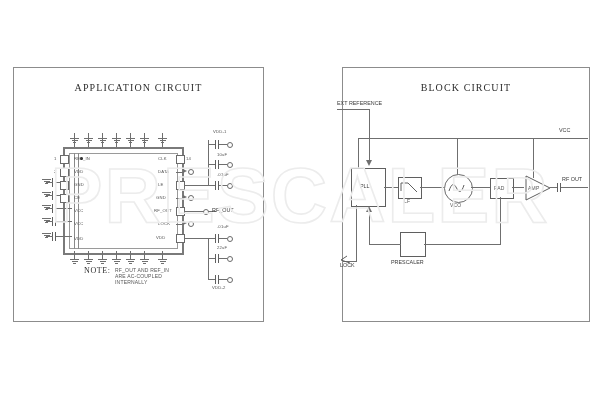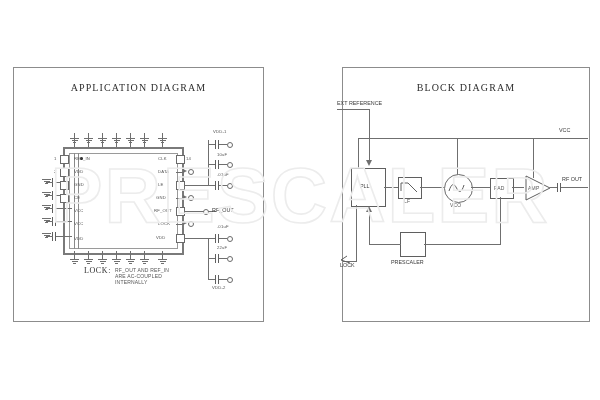--- a/index.html
+++ b/index.html
@@ -58,21 +58,21 @@
   .arrowU{position:absolute;width:0;height:0;
     border-bottom:6px solid #6f6f6f;border-left:3.5px solid transparent;
     border-right:3.5px solid transparent;}
 </style>
 </head>
 <body>
 
 <div id="watermark">PRESCALER</div>
 
 <div class="panel" id="app-panel">
-  <div class="panel-title">APPLICATION DIAGRAM</div>
+  <div class="panel-title">APPLICATION CIRCUIT</div>
 </div>
 
 <div id="ic-outer">
   <div id="ic-inner"></div>
   <div id="ic-bus"></div>
   <div id="ic-dot"></div>
 </div>
 
 <div class="gnd" style="left:70px;top:138px;">
     <i></i>
@@ -317,27 +317,27 @@
 <div class="circ" style="left:227px;top:256px;width:4px;height:4px;"></div>
 <div class="ln h" style="left:208px;top:279px;width:8px;"></div>
 <div class="cap" style="left:215px;top:275px;">
     <b></b>
     <b></b>
   </div>
 <div class="ln h" style="left:219px;top:279px;width:8px;"></div>
 <div class="circ" style="left:227px;top:277px;width:4px;height:4px;"></div>
 <span class="lbl" style="left:212px;top:285px;">VDD-2</span>
 
-<span style="position:absolute;left:84px;top:266px;font-family:'Liberation Serif',serif;font-size:8px;color:#2e2e2e;letter-spacing:.6px;">LOCK:</span>
+<span style="position:absolute;left:84px;top:266px;font-family:'Liberation Serif',serif;font-size:8px;color:#2e2e2e;letter-spacing:.6px;">NOTE:</span>
 <span class="lbl" style="left:115px;top:267px;font-size:5px;">RF_OUT AND REF_IN</span>
 <span class="lbl" style="left:115px;top:273px;font-size:5px;">ARE AC-COUPLED</span>
 <span class="lbl" style="left:115px;top:279px;font-size:5px;">INTERNALLY</span>
 
 <div class="panel" id="blk-panel">
-  <div class="panel-title">BLOCK DIAGRAM</div>
+  <div class="panel-title">BLOCK CIRCUIT</div>
 </div>
 
 <span class="lbl6" style="left:337px;top:100px;">EXT REFERENCE</span>
 <div class="ln h" style="left:337px;top:109px;width:33px;"></div>
 <div class="ln v" style="left:369px;top:109px;height:52px;"></div>
 <div class="arrowD" style="left:366px;top:160px;"></div>
 
 <span class="lbl6" style="left:559px;top:127px;">VCC</span>
 <div class="ln h" style="left:358px;top:138px;width:230px;"></div>
 <div class="ln v" style="left:358px;top:138px;height:30px;"></div>

